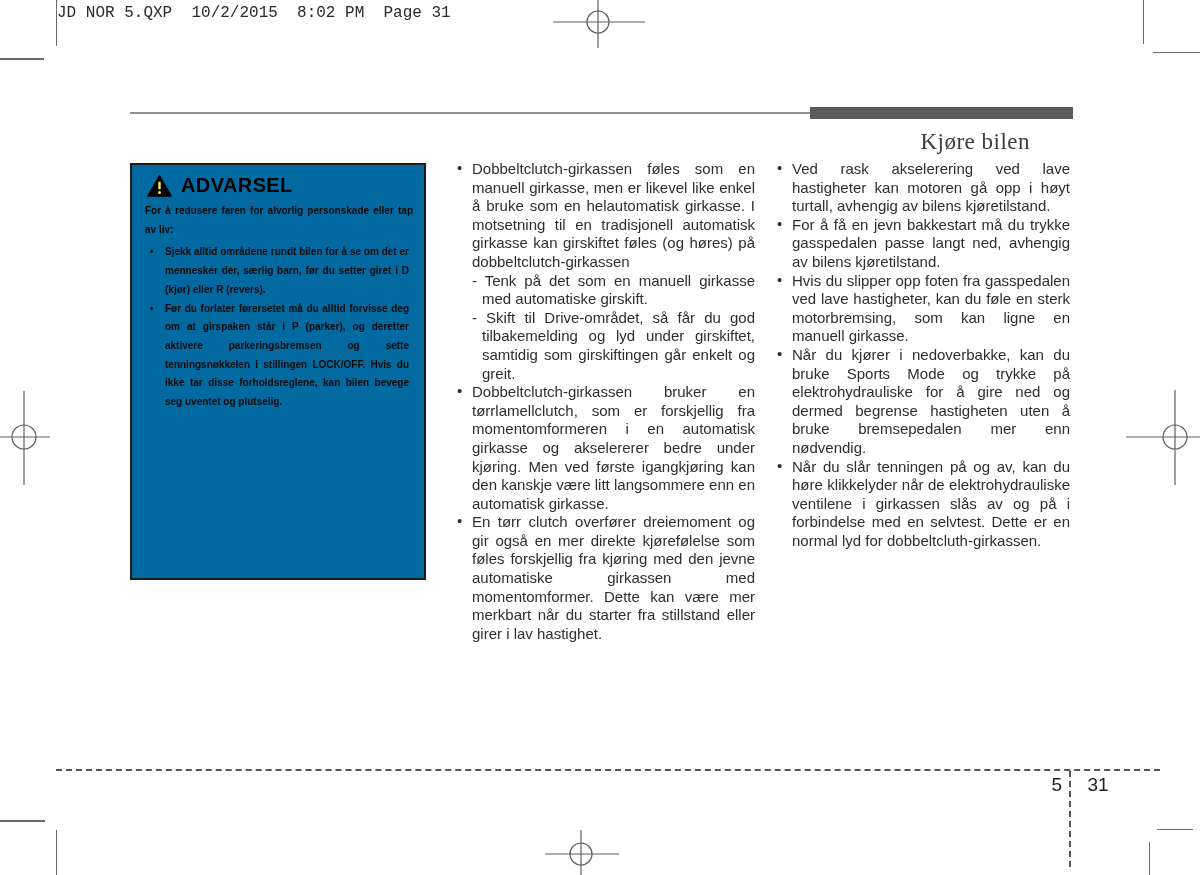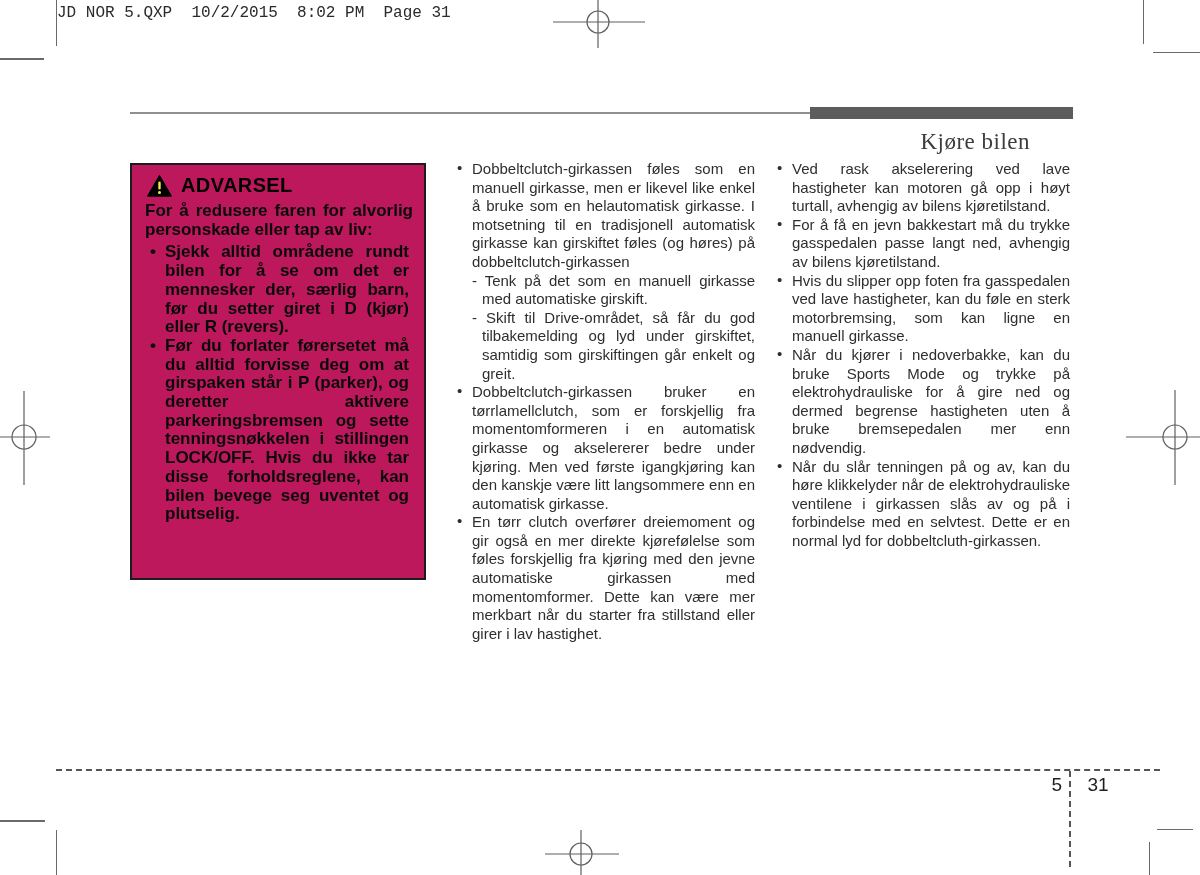--- a/index.html
+++ b/index.html
@@ -34,21 +34,21 @@
   ul.bullets>li{position:relative;padding-left:16px;}
   ul.bullets>li::before{content:"\2022";position:absolute;left:1px;top:-1px;}
   .sub{margin-left:-6px;padding-left:16px;text-indent:-10px;}
   
   .warning{
     left:130px;top:163px;width:296px;height:417px;box-sizing:border-box;
     border:2px solid #1c1c1c;padding:7px 11px 0 13px;overflow:hidden;
   }
   .w-head{display:flex;align-items:center;gap:9px;margin:2px 0 5px 2px;}
   .w-title{font-size:20px;font-weight:bold;color:#000;letter-spacing:0.4px;}
-  .w-body{font-size:17px;font-weight:bold;line-height:18.7px;color:#0a0a0a;text-align:justify;}
+  .w-body{font-size:10px;font-weight:bold;line-height:18.7px;color:#0a0a0a;text-align:justify;}
   .w-intro{margin:0 0 0 0;}
   .warning ul.bullets>li::before{top:0;}
   
   .dash-h{left:56px;top:769px;width:1104px;height:0;border-top:2px dashed #555;}
   .dash-v{left:1069px;top:771px;height:96px;width:0;border-left:2px dashed #555;}
   .pageno{top:774px;font-size:19px;color:#1f1f1f;}
   #sec-num{left:1028px;width:34px;text-align:right;}
   #pg-num{left:1078px;width:40px;text-align:center;}
 </style>
 </head>
@@ -83,21 +83,21 @@
 <svg class="reg" style="left:545px;top:830px;" width="74" height="45">
   <circle cx="36" cy="24" r="11"></circle>
     <line x1="0" y1="24" x2="74" y2="24"></line>
     <line x1="36" y1="0" x2="36" y2="45"></line>
 </svg>
 
 <div class="abs page-title">Kjøre bilen</div>
 <div class="abs rule-thin"></div>
 <div class="abs rule-bar" style="background-color: rgb(92, 92, 92);"></div>
 
-<div class="abs warning" style="background-color: #be185d;">
+<div class="abs warning" style="background-color: #0369a1;">
   <div class="w-head">
     <svg width="25" height="22" viewBox="0 0 25 22">
       <path d="M12.5 0.8 L24.2 21 L0.8 21 Z" fill="#000" stroke="#000" stroke-width="1.4" stroke-linejoin="round"></path>
       <rect x="11.3" y="6.5" width="2.4" height="8" rx="1.2" fill="#f6e93c"></rect>
       <circle cx="12.5" cy="17.5" r="1.5" fill="#f6e93c"></circle>
     </svg>
     <span class="w-title">ADVARSEL</span>
   </div>
   <div class="w-body">
     <p class="w-intro">For å redusere faren for alvorlig personskade eller tap av liv:</p>

